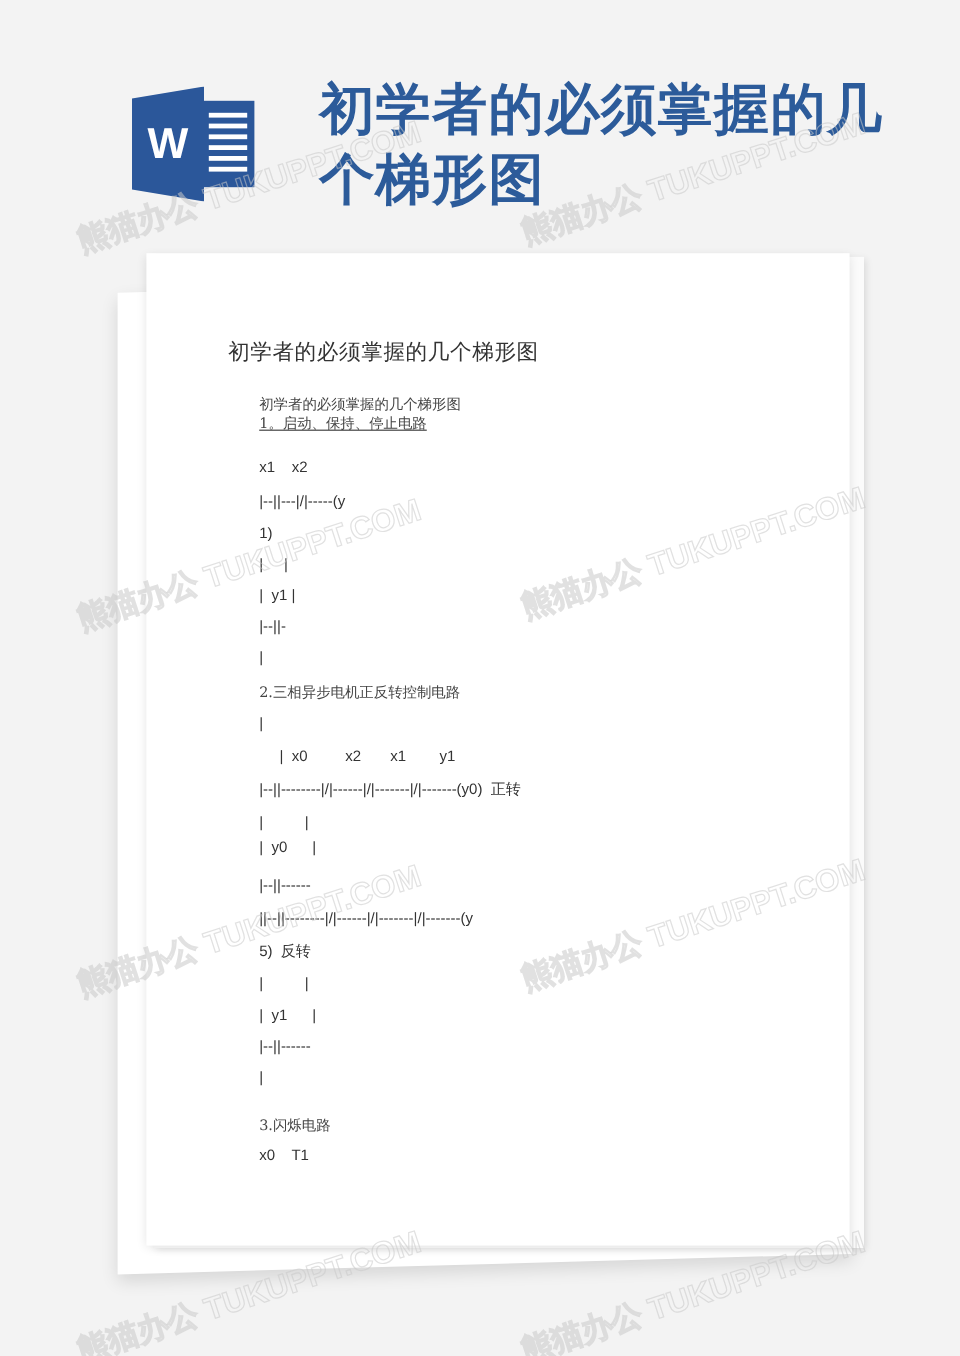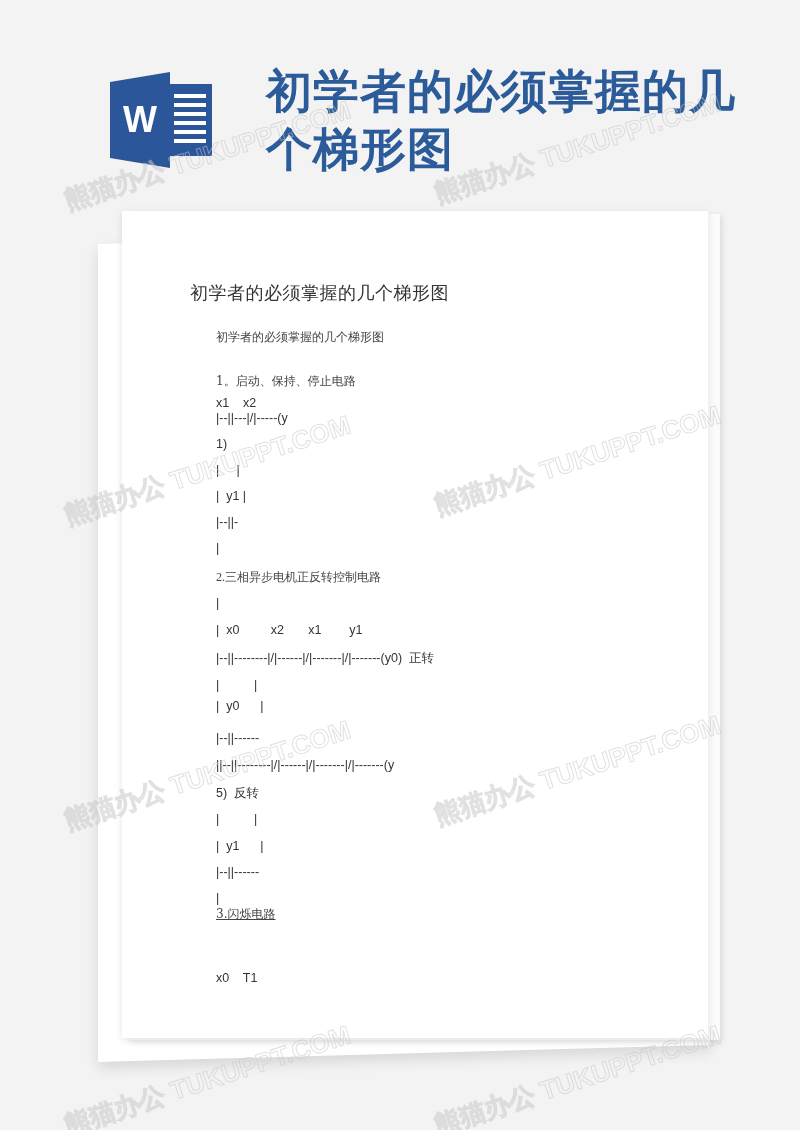--- a/index.html
+++ b/index.html
@@ -68,43 +68,43 @@
   </svg>
 </div>
 <div class="banner-title">初学者的必须掌握的几个梯形图</div>
 
 <div class="page-under"></div>
 <div class="page-back"></div>
 <div class="page">
   <div class="doc-title">初学者的必须掌握的几个梯形图</div>
   <div class="doc-lines" id="doc-lines">
       <div class="line cn" style="top: 0px;">初学者的必须掌握的几个梯形图</div>
-      <div class="line cn" style="top: 44px;">1。启动、保持、停止电路</div>
-      <div class="line" style="top: 67px;">x1    x2</div>
+      <div class="line cn" style="top: 16px; text-decoration: underline;">1。启动、保持、停止电路</div>
+      <div class="line" style="top: 53px;">x1    x2</div>
       <div class="line" style="top: 82px;">|--||---|/|-----(y</div>
       <div class="line" style="top: 108px;">1)</div>
       <div class="line" style="top: 134px;">|     |</div>
       <div class="line" style="top: 160px;">|  y1 |</div>
       <div class="line" style="top: 186px;">|--||-</div>
       <div class="line" style="top: 212px;">|</div>
-      <div class="line cn" style="top: 240px; font-family: Liberation Serif, serif;">2.三相异步电机正反转控制电路</div>
+      <div class="line cn" style="top: 240px;">2.三相异步电机正反转控制电路</div>
       <div class="line" style="top: 267px;">|</div>
-      <div class="line" style="top: 294px;">|  x0         x2       x1        y1</div>
+      <div class="line" style="top: 294px; margin-left: 17px;">|  x0         x2       x1        y1</div>
       <div class="line" style="top: 321px;">|--||--------|/|------|/|-------|/|-------(y0)  正转</div>
       <div class="line" style="top: 349px;">|          |</div>
       <div class="line" style="top: 370px;">|  y0      |</div>
       <div class="line" style="top: 402px;">|--||------</div>
       <div class="line" style="top: 429px;">||--||--------|/|------|/|-------|/|-------(y</div>
       <div class="line" style="top: 456px;">5)  反转</div>
       <div class="line" style="top: 483px;">|          |</div>
       <div class="line" style="top: 510px;">|  y1      |</div>
       <div class="line" style="top: 536px;">|--||------</div>
       <div class="line" style="top: 562px;">|</div>
-      <div class="line cn" style="top: 577px; text-decoration: underline;">3.闪烁电路</div>
-      <div class="line" style="top: 642px;">x0    T1</div>
+      <div class="line cn" style="top: 601px;">3.闪烁电路</div>
+      <div class="line" style="top: 627px;">x0    T1</div>
     </div>
 </div>
 
 <div class="wm" style="left:60px;top:185px;">熊猫办公 TUKUPPT.COM</div>
 <div class="wm" style="left:430px;top:178px;">熊猫办公 TUKUPPT.COM</div>
 <div class="wm" style="left:60px;top:500px;">熊猫办公 TUKUPPT.COM</div>
 <div class="wm" style="left:430px;top:490px;">熊猫办公 TUKUPPT.COM</div>
 <div class="wm" style="left:60px;top:805px;">熊猫办公 TUKUPPT.COM</div>
 <div class="wm" style="left:430px;top:800px;">熊猫办公 TUKUPPT.COM</div>
 <div class="wm" style="left:60px;top:1110px;">熊猫办公 TUKUPPT.COM</div>

